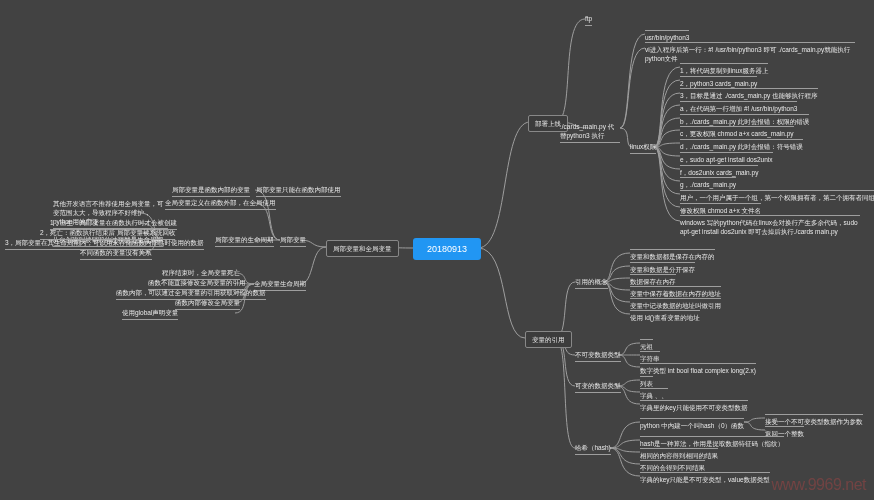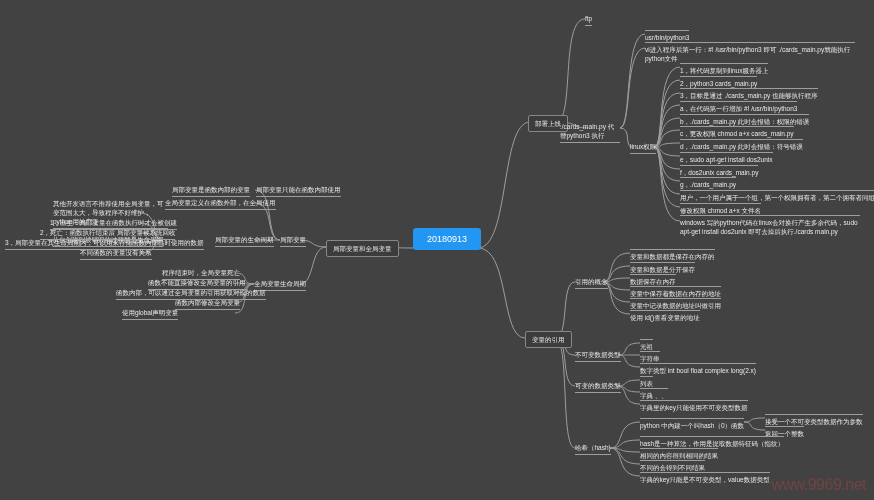--- a/index.html
+++ b/index.html
@@ -128,21 +128,21 @@
     <path d="M 610 448 C 625 448 615 422 640 422"></path>
     <path d="M 610 448 C 625 448 615 440 640 440"></path>
     <path d="M 610 448 C 625 448 615 452 640 452"></path>
     <path d="M 610 448 C 625 448 615 464 640 464"></path>
     <path d="M 610 448 C 625 448 615 476 640 476"></path>
     <path d="M 744 422 C 755 422 745 418 765 418"></path>
     <path d="M 744 422 C 755 422 745 430 765 430"></path>
   </g>
 </svg>
 
-<div class="root" style="left:413px;top:228px">20180913</div>
+<div class="root" style="left:413px;top:238px">20180913</div>
 
 <div class="node boxed" style="left:528px;top:115px">部署上线</div>
 <div class="node border-bottom" style="left:585px;top:14px">ftp</div>
 <div class="node border-top" style="left:645px;top:30px">usr/bin/python3</div>
 <div class="node border-top block" style="left:645px;top:42px">vi进入程序后第一行：#! /usr/bin/python3    即可 ./cards_main.py就能执行python文件</div>
 <div class="node border-bottom" style="left:560px;top:122px;width:60px;white-space:normal">./cards_main.py     代替python3 执行</div>
 <div class="node border-bottom" style="left:630px;top:142px">linux权限</div>
 <div class="node border-top" style="left:680px;top:63px">1，将代码复制到linux服务器上</div>
 <div class="node border-top" style="left:680px;top:76px">2，python3 cards_main.py</div>
 <div class="node border-top" style="left:680px;top:88px">3，目标是通过 ./cards_main.py 也能够执行程序</div>

